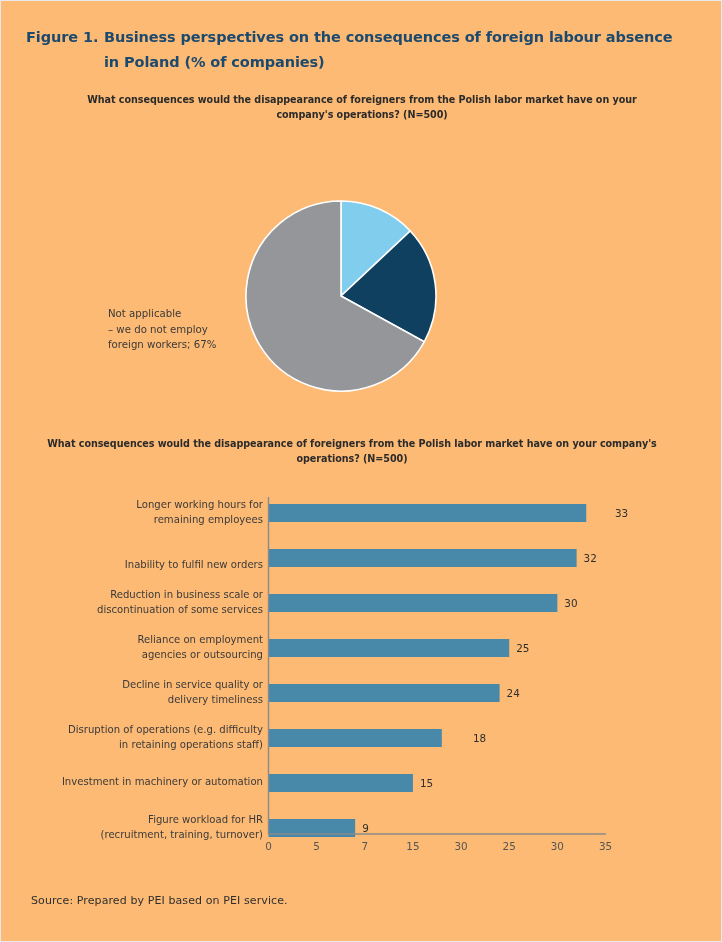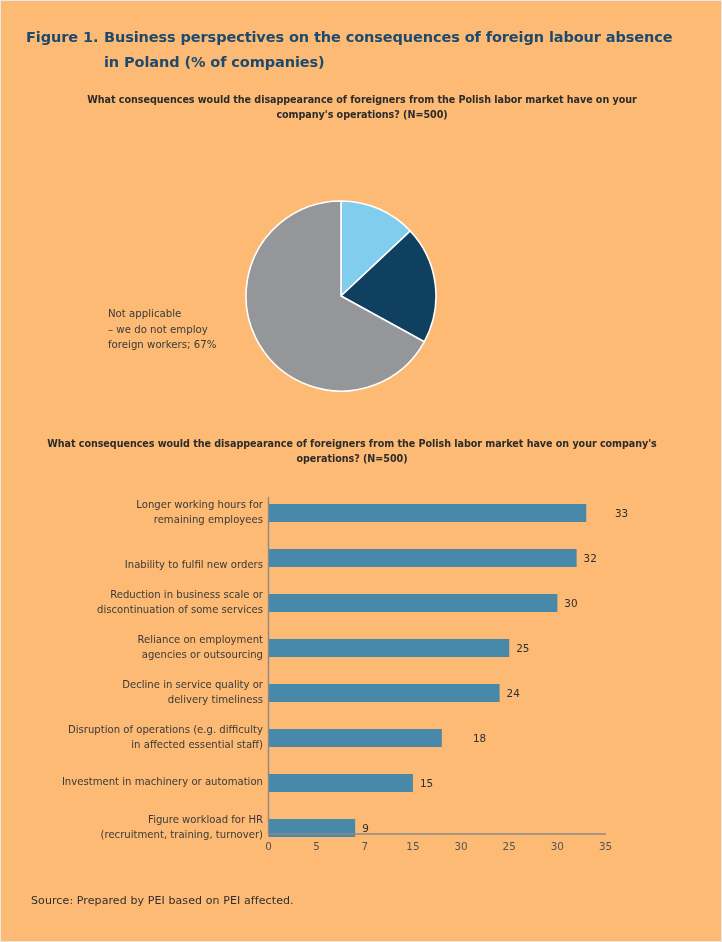--- a/index.html
+++ b/index.html
@@ -165,21 +165,21 @@
         <div class="bar-cat-label" style="top: 27.3px;">Longer working hours for
 remaining employees</div>
         <div class="bar-cat-label" style="top: 79.4px; margin-top: 8px;">Inability to fulfil new orders</div>
         <div class="bar-cat-label" style="top: 117.3px;">Reduction in business scale or
 discontinuation of some services</div>
         <div class="bar-cat-label" style="top: 162.3px;">Reliance on employment
 agencies or outsourcing</div>
         <div class="bar-cat-label" style="top: 207.3px;">Decline in service quality or
 delivery timeliness</div>
         <div class="bar-cat-label" style="top: 252.3px;">Disruption of operations (e.g. difficulty
-in affected essential staff)</div>
+in retaining operations staff)</div>
         <div class="bar-cat-label" style="top: 304.4px;">Investment in machinery or automation</div>
         <div class="bar-cat-label" style="top: 342.3px;">Figure workload for HR
 (recruitment, training, turnover)</div>
       </div>
     <div id="bar-val-labels">
         <div class="bar-value-label" style="left: 614px; top: 36px;">33</div>
         <div class="bar-value-label" style="left: 582.614px; top: 81px;">32</div>
         <div class="bar-value-label" style="left: 563.357px; top: 126px;">30</div>
         <div class="bar-value-label" style="left: 515.214px; top: 171px;">25</div>
         <div class="bar-value-label" style="left: 505.586px; top: 216px;">24</div>
@@ -192,15 +192,15 @@
         <div class="axis-tick-label" style="left: 300.643px; top: 369px;">5</div>
         <div class="axis-tick-label" style="left: 348.786px; top: 369px;">7</div>
         <div class="axis-tick-label" style="left: 396.929px; top: 369px;">15</div>
         <div class="axis-tick-label" style="left: 445.071px; top: 369px;">30</div>
         <div class="axis-tick-label" style="left: 493.214px; top: 369px;">25</div>
         <div class="axis-tick-label" style="left: 541.357px; top: 369px;">30</div>
         <div class="axis-tick-label" style="left: 589.5px; top: 369px;">35</div>
       </div>
   </div>
 
-  <div id="source-note">Source: Prepared by PEI based on PEI affected.</div>
+  <div id="source-note">Source: Prepared by PEI based on PEI service.</div>
 
 </div>
 
 </body></html>

